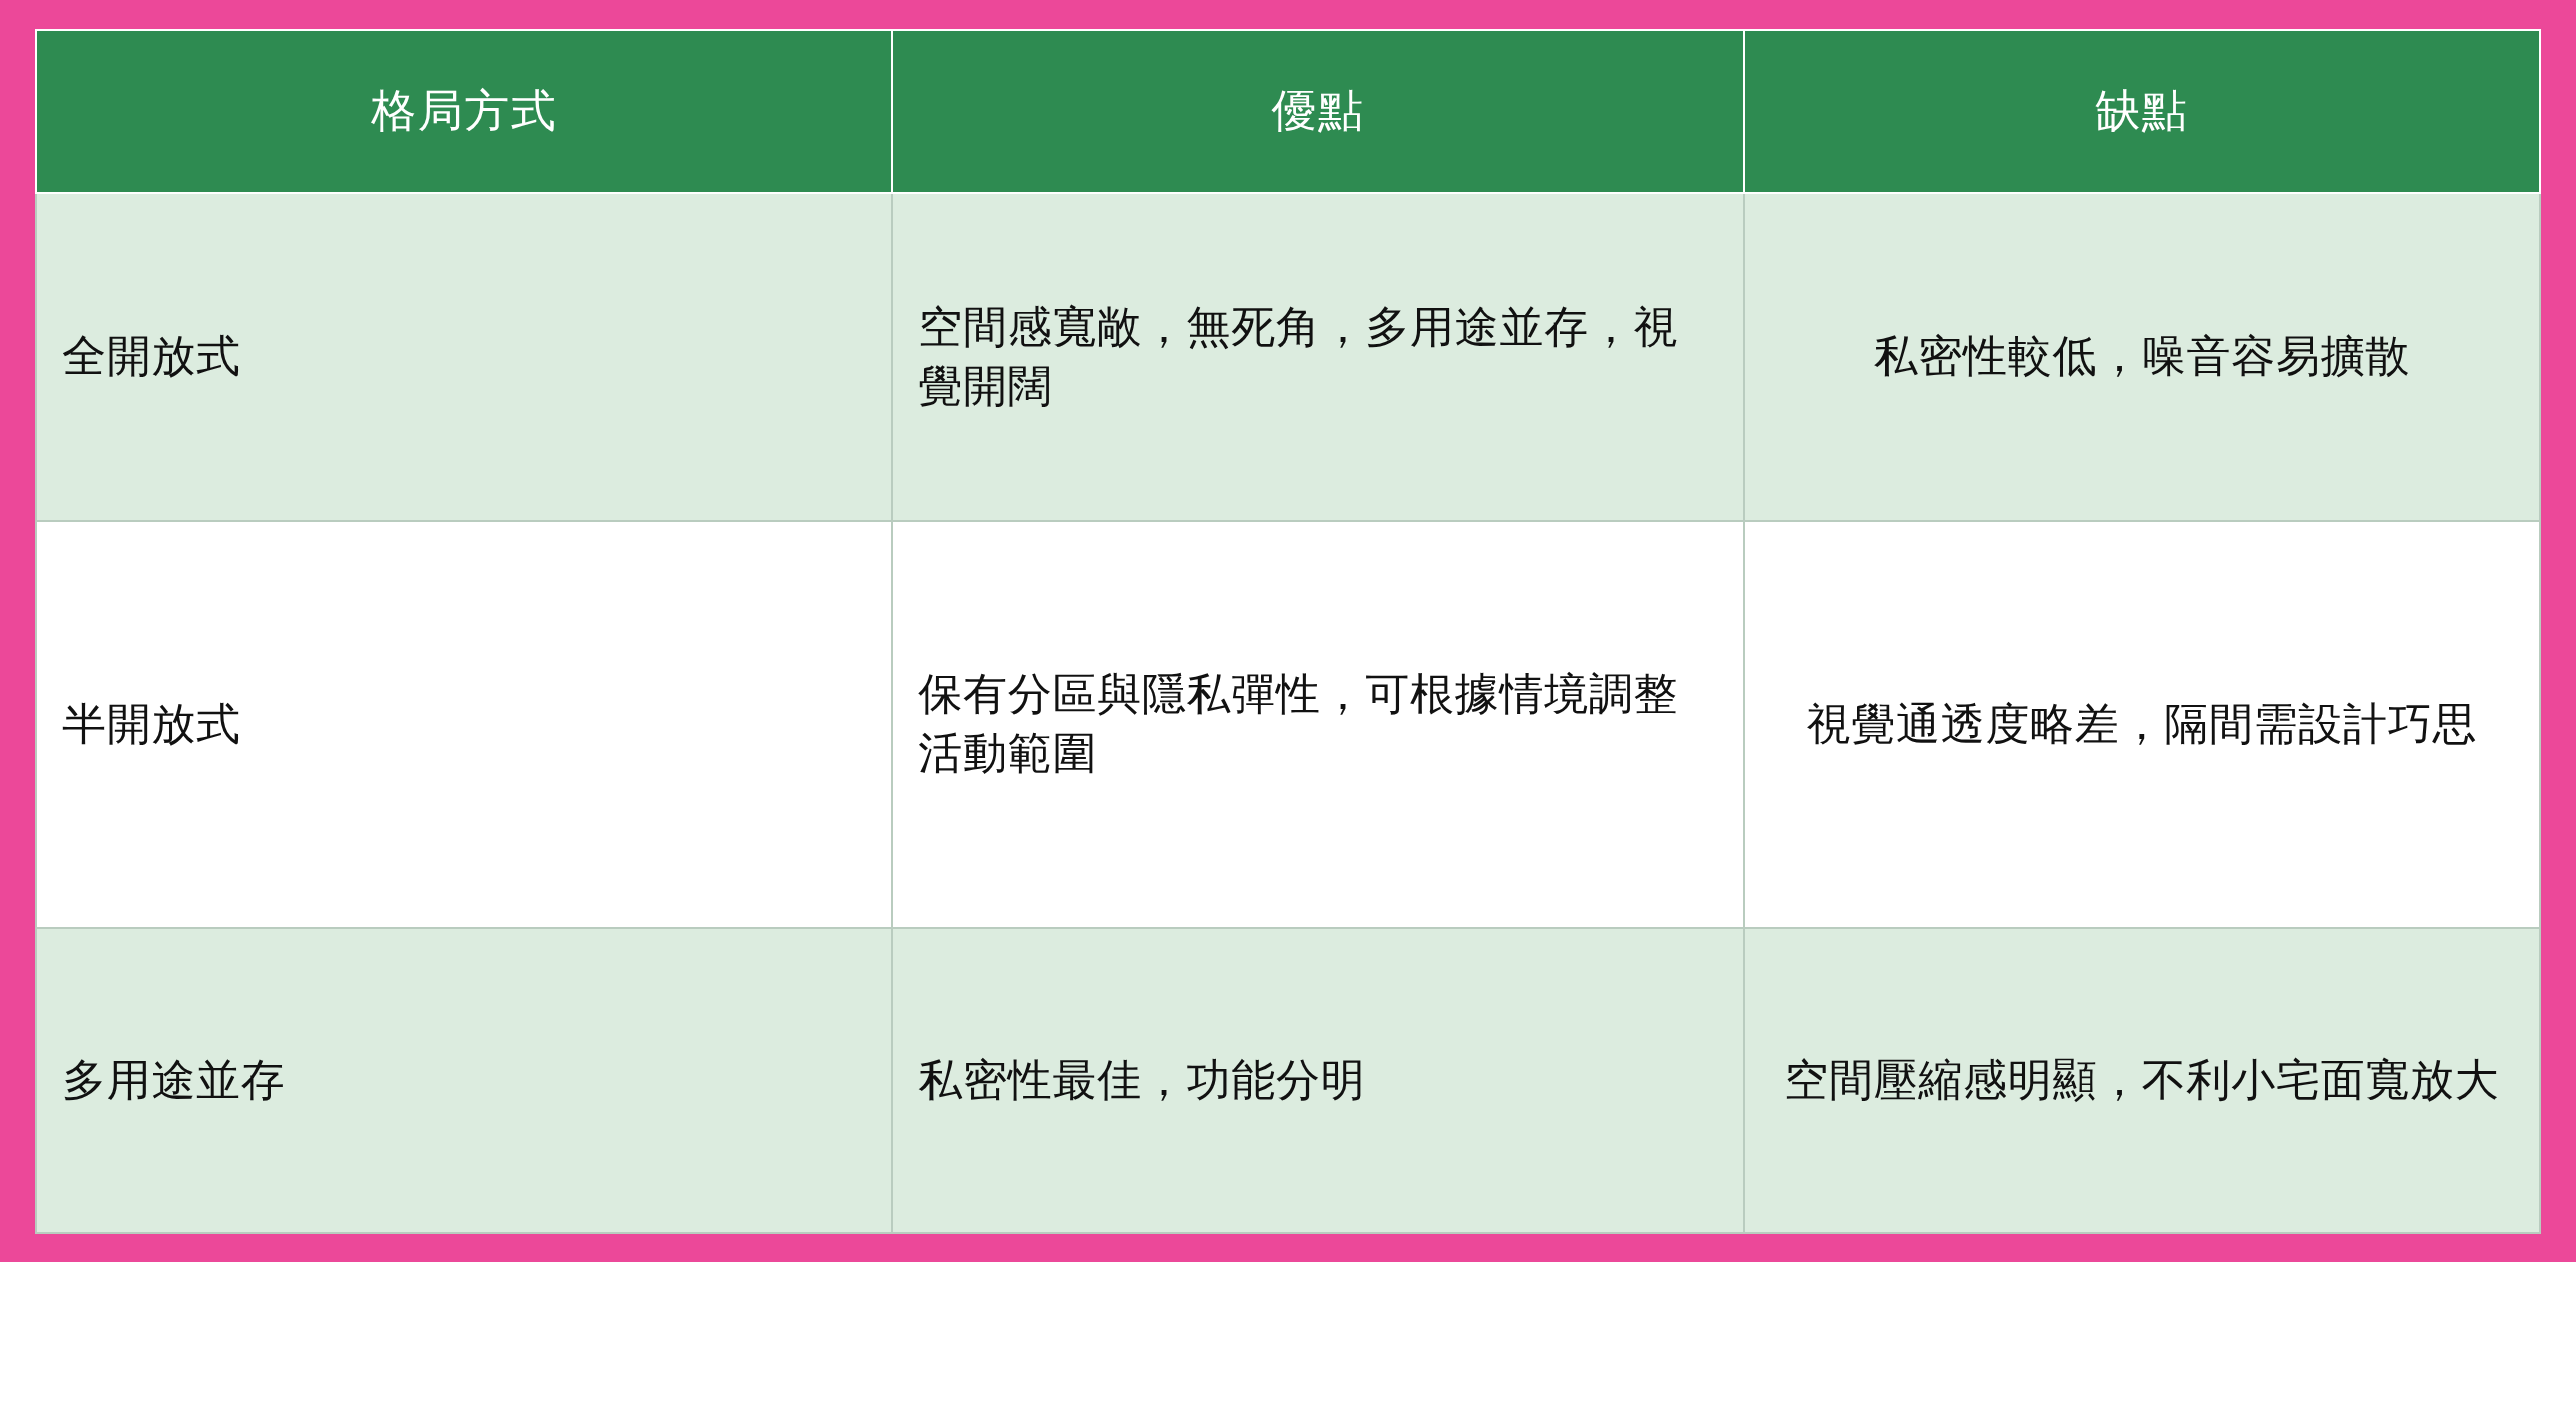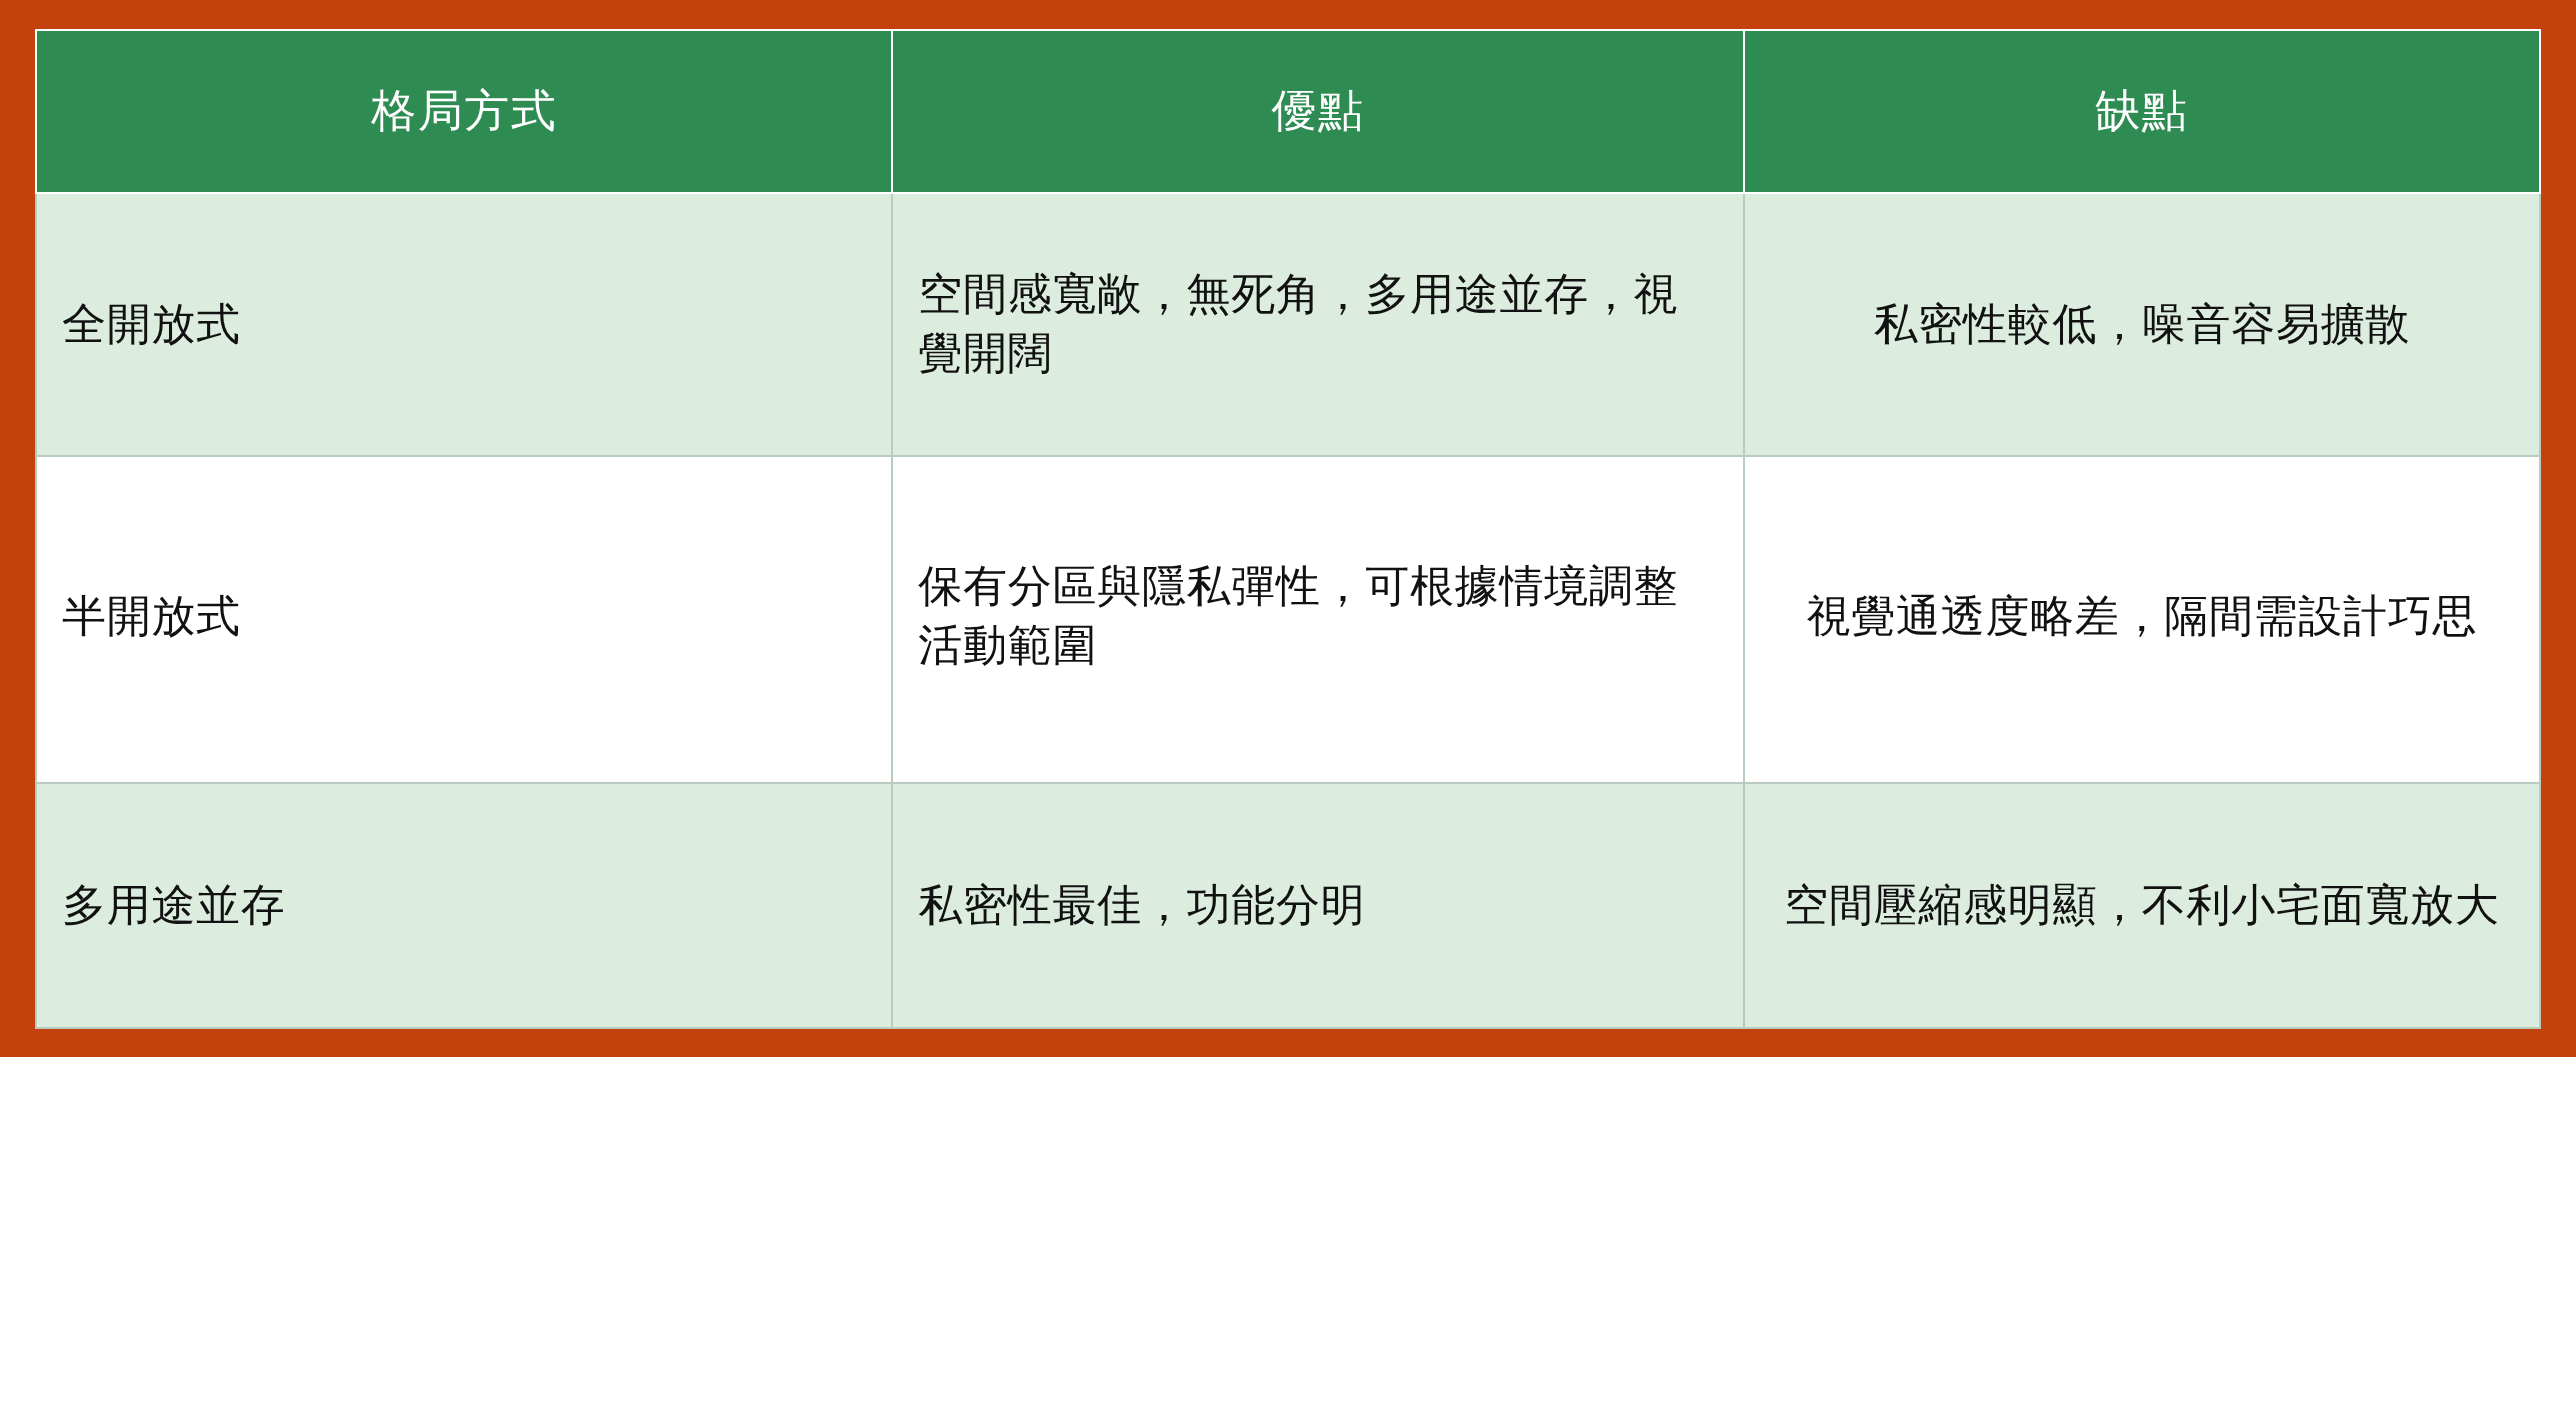--- a/index.html
+++ b/index.html
@@ -9,23 +9,23 @@
   }
   body {
     width: 2576px;
     height: 1409px;
     font-family: "Liberation Sans", "DejaVu Sans", sans-serif;
     overflow: hidden;
   }
   .table-wrap {
     box-sizing: border-box;
     width: 2576px;
-    height: 1057px;
+    height: 1262px;
     padding: 29px 35px 28px 35px;
-    background: #c2410c;
+    background: #ec4899;
   }
   table.layout-table {
     border-collapse: collapse;
     table-layout: fixed;
     width: 100%;
     height: 100%;
   }
   col.col-method { width: 34.2%; }
   col.col-pros   { width: 34.0%; }
   col.col-cons   { width: 31.8%; }
@@ -62,21 +62,21 @@
     text-align: left;
   }
   td.cell-pros {
     text-align: left;
     margin-top: 44px;
   }
   td.cell-cons {
     text-align: center;
   }
   tr.row-1 { height: 29%; }
-  tr.row-2 { height: 36%; font-family: Liberation Mono, monospace; }
+  tr.row-2 { height: 36%; }
   tr.row-3 { height: 27%; }
   tbody tr.row-3 td.cell-pros { text-align: left; }
 </style>
 </head>
 <body>
 
 <div class="table-wrap">
   <table class="layout-table">
     <colgroup>
       <col class="col-method">

